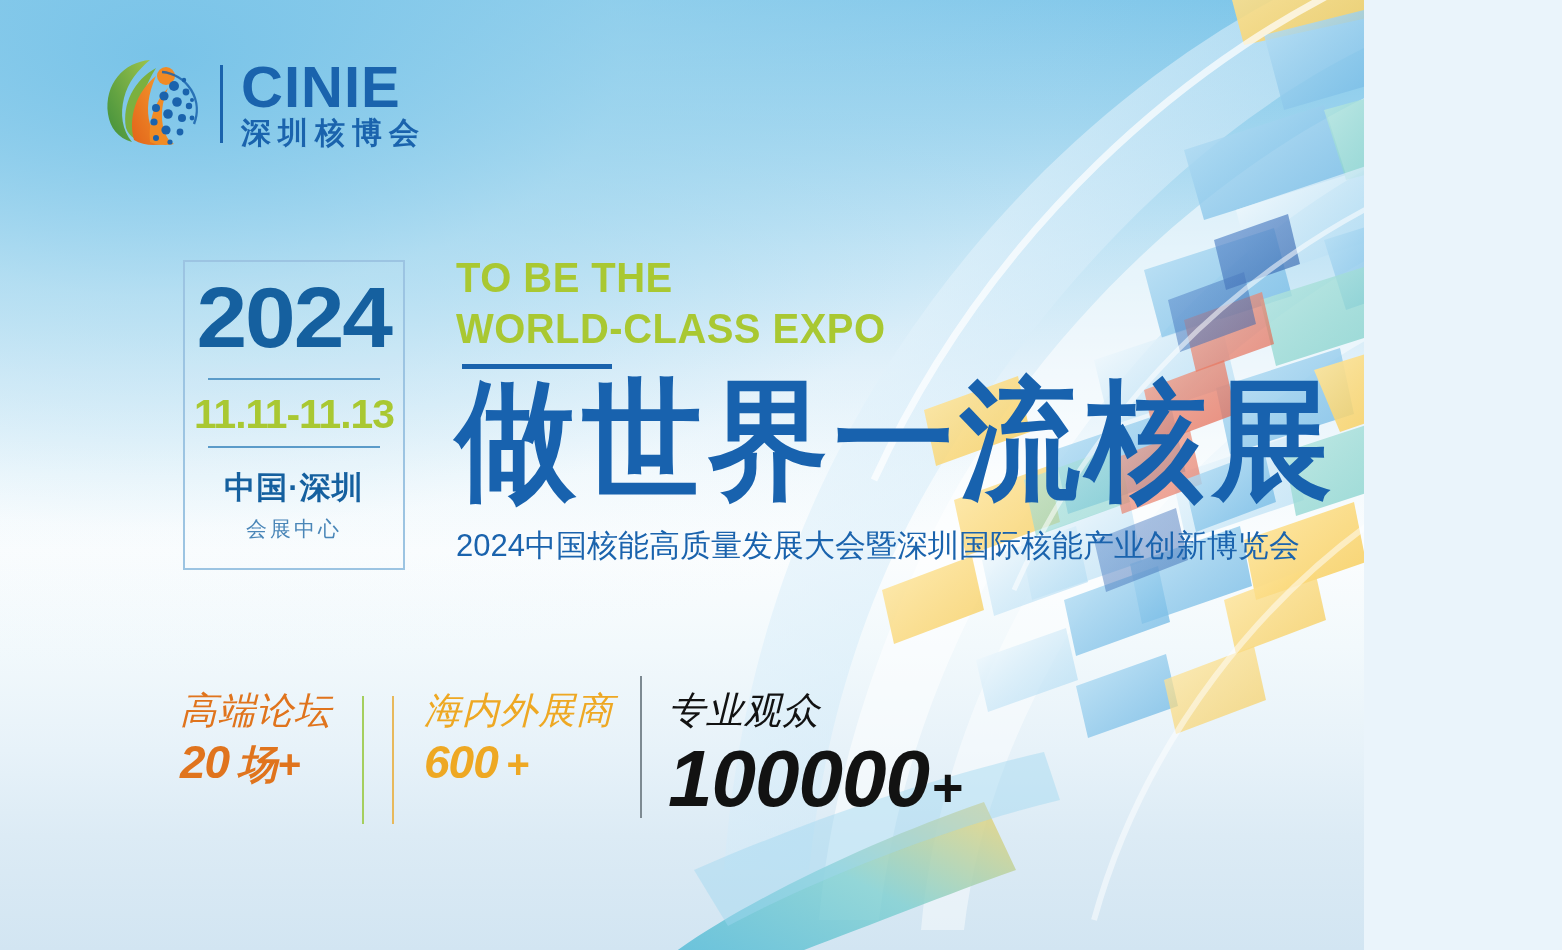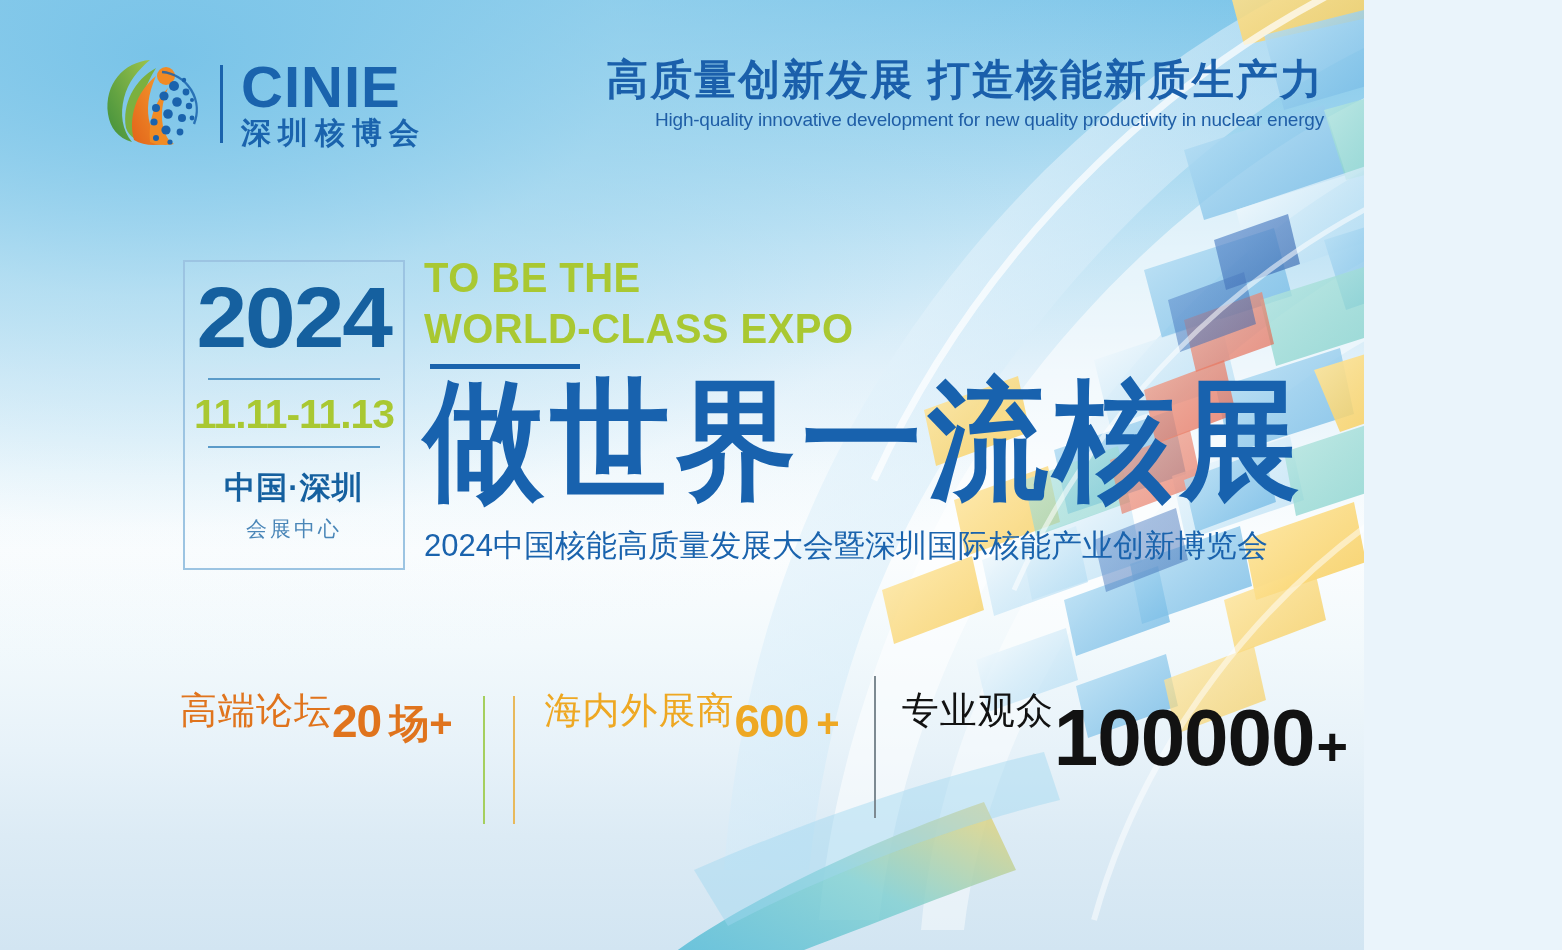--- a/index.html
+++ b/index.html
@@ -68,41 +68,41 @@
   .rule{width:172px;height:2px;background:#5b9bc9;margin:10px 0 6px;}
   .rule2{width:172px;height:2px;background:#5b9bc9;margin:4px 0 12px;}
   .dates{
     font-size:40px;font-weight:bold;color:#a9c832;line-height:1;
     letter-spacing:-1px;transform:scaleX(1.02);
   }
   .city{font-size:31px;font-weight:bold;color:#15609f;line-height:1.28;letter-spacing:1px;}
   .venue{font-size:21px;color:#4a86b8;line-height:1.28;letter-spacing:3px;}
 
   
-  .headline{position:absolute;left:424px;top:256px;}
+  .headline{position:absolute;left:456px;top:256px;}
   .en1,.en2{
     font-weight:bold;color:#a9c832;line-height:1.0;
     letter-spacing:0.5px;transform:scaleX(0.93);transform-origin:left center;
   }
   .en1{font-size:43px;}
   .en2{font-size:43px;margin-top:8px;}
   .bluebar{width:150px;height:5px;background:#1a63ad;margin:14px 0 0 6px;}
   .cn-big{
     font-size:120px;font-weight:bold;color:#1862ae;line-height:1.08;
     letter-spacing:6px;margin-top:2px;white-space:nowrap;
     transform:scaleY(1.08);transform-origin:left top;
   }
   .cn-sub{
     font-size:31px;color:#1a63ad;letter-spacing:0px;margin-top:24px;
     white-space:nowrap;font-weight:500;
   }
 
   
   .stats{position:absolute;left:180px;top:690px;display:flex;align-items:flex-start;}
-  .stat{display:flex;flex-direction:row;}
+  .stat{display:flex;flex-direction:column;font-style:italic;}
   .stat-label{font-size:37px;line-height:1.12;letter-spacing:1px;white-space:nowrap;}
   .stat-value{
     display:flex;align-items:baseline;line-height:1.0;margin-top:8px;white-space:nowrap;
   }
   .num{font-size:46px;font-weight:bold;letter-spacing:-1px;}
   .unit{font-size:40px;font-weight:bold;margin-left:8px;}
   .sup{font-size:24px;vertical-align:super;font-weight:bold;margin-left:1px;position:relative;top:-22px;}
   .divider{width:2px;height:128px;margin:6px 0 0 0;align-self:flex-start;}
 
   .c-orange{color:#e0741d;}
@@ -250,24 +250,20 @@
         <path d="M64 20 A38 38 0 0 1 96 72" stroke="#1a63ad" stroke-width="2.4" fill="none" opacity="0.85"></path>
       </svg>
     </div>
     <div class="logo-divider"></div>
     <div class="logo-words">
       <div class="logo-cinie">CINIE</div>
       <div class="logo-cn">深圳核博会</div>
     </div>
   </div>
 
-  <div class="slogan">
-    <div class="slogan-cn">高质量创新发展  打造核能新质生产力</div>
-    <div class="slogan-en">High-quality innovative development for new quality productivity in nuclear energy</div>
-  </div>
 
   <div class="datebox">
     <div class="year">2024</div>
     <div class="rule"></div>
     <div class="dates">11.11-11.13</div>
     <div class="rule2"></div>
     <div class="city">中国·深圳</div>
     <div class="venue">会展中心</div>
   </div>
 
@@ -287,21 +283,21 @@
         <span class="num c-orange">20</span>
         <span class="unit c-orange">场+</span>
       </div>
     </div>
 
     <div class="divider" style="background:#a5cf5e;margin-right:28px;"></div>
 
 
     <div class="divider" style="background:#e8b95c;margin-right:30px;"></div>
 
-    <div class="stat" style="margin-right:34px;text-align:center;">
+    <div class="stat" style="margin-right:26px;text-align:center;">
       <div class="stat-label c-amber">海内外展商</div>
       <div class="stat-value">
         <span class="num c-amber">600</span>
         <span class="unit c-amber">+</span>
       </div>
     </div>
 
     <div class="divider c-grayline" style="margin-right:26px;height:142px;margin-top:-14px;"></div>
 
     <div class="stat">

